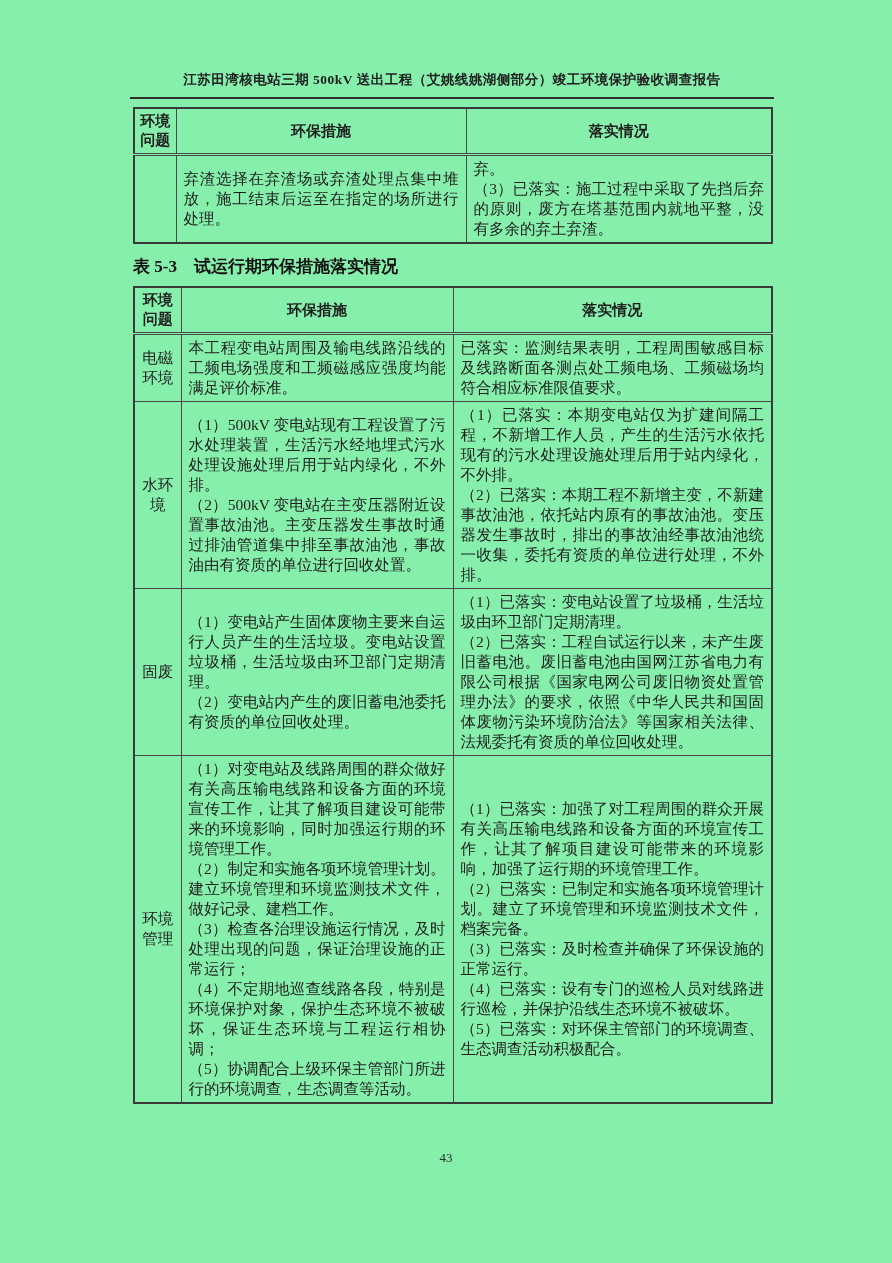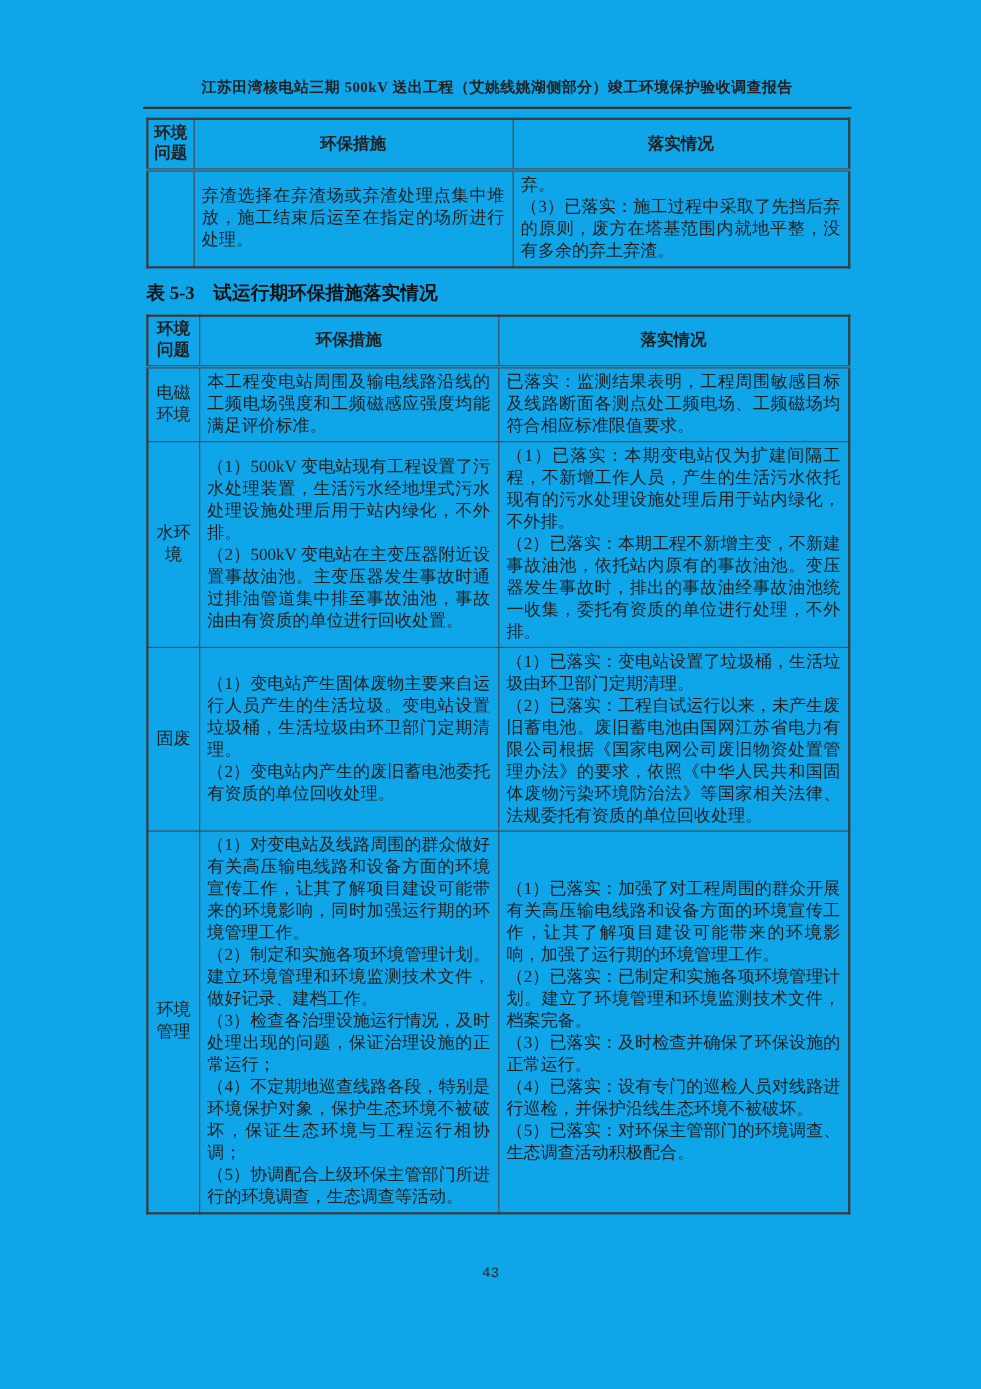--- a/index.html
+++ b/index.html
@@ -4,21 +4,21 @@
 <style>
   html, body { margin: 0; padding: 0; }
   body {
     width: 892px; height: 1263px;
     background: #f2f2ef;
     font-family: "Liberation Serif", "DejaVu Serif", serif;
   }
   .page {
     position: relative;
     width: 892px; height: 1263px;
-    background: #0ea5e9;
+    background: #86efac;
     color: #1f1f1f;
     overflow: hidden;
   }
   .running-header {
     position: absolute;
     top: 71px; left: 133px; width: 638px;
     text-align: center;
     font-weight: 700;
     font-size: 13.5px;
     letter-spacing: 0.5px;
@@ -77,21 +77,20 @@
     font-size: 17px;
     margin: 11px 0 8px 0;
     color: #111;
   }
   .page-number {
     position: absolute;
     top: 1150px; left: 0; width: 892px;
     text-align: center;
     font-size: 13px;
     color: #2a2a2a;
-    font-family: Liberation Mono, monospace;
   }
 </style>
 </head>
 <body>
 
 <div class="page">
 
   <div class="running-header">江苏田湾核电站三期 500kV 送出工程（艾姚线姚湖侧部分）竣工环境保护验收调查报告</div>
 
   <div class="header-rule"></div>

